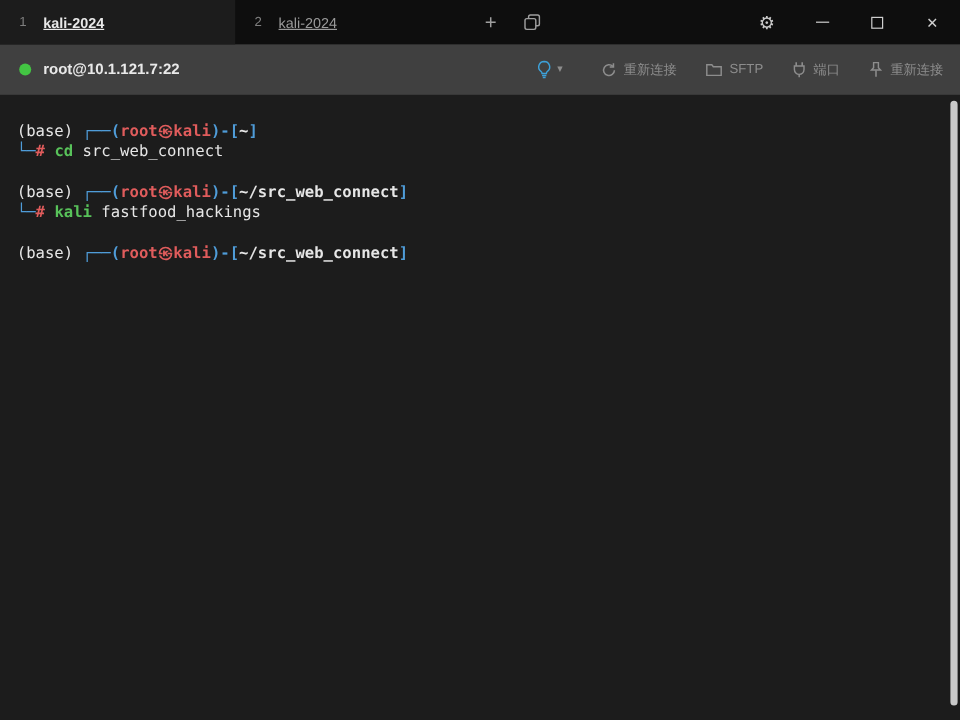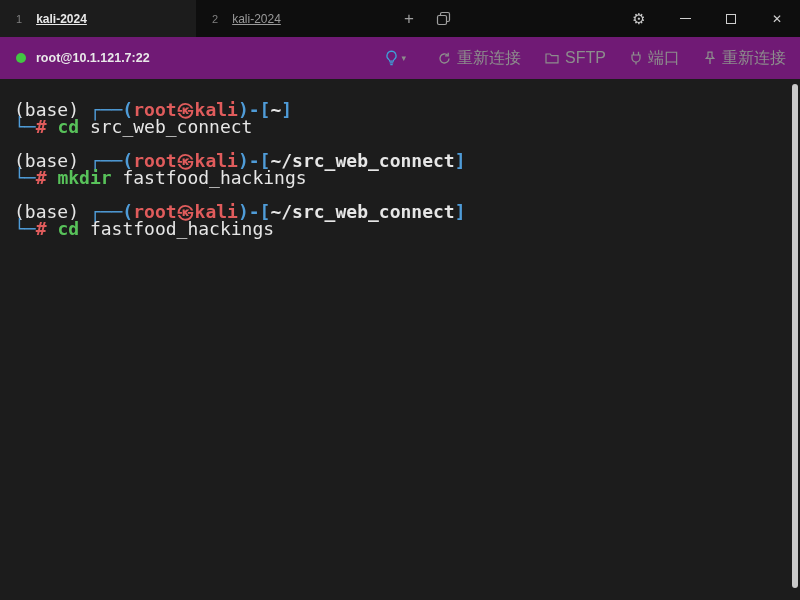--- a/index.html
+++ b/index.html
@@ -47,48 +47,48 @@
   .min-bar { width: 11px; height: 1px; background: #cfcfcf; display: inline-block; }
   .max-box { width: 10px; height: 10px; border: 1px solid #cfcfcf; display: inline-block; }
   .close-glyph { font-family: "DejaVu Sans", sans-serif; font-size: 12px; }
 
   
   .connbar {
     height: 42px;
     display: flex;
     align-items: center;
     padding: 0 14px 0 16px;
-    background: #701a75;
+    background: #404040;
   }
   .status-dot {
     width: 10px; height: 10px; border-radius: 50%;
     background: #43c543;
     display: inline-block;
   }
   .host-label {
     margin-left: 10px;
     color: #e9e9e9;
     font-weight: bold;
     font-size: 12.5px;
   }
   .conn-spacer { flex: 1; }
   .conn-actions { display: flex; align-items: center; gap: 24px; }
   .conn-action {
     display: flex; align-items: center; gap: 6px;
-    color: #8d8d8d; font-size: 16px; cursor: default;
+    color: #8d8d8d; font-size: 11px; cursor: default;
   }
   .bulb-group { display: flex; align-items: center; gap: 4px; margin-right: 8px; }
   .caret-glyph { color: #8d8d8d; font-size: 9px; font-family: "DejaVu Sans", sans-serif; }
 
   
   .terminal {
     height: 521px;
     padding: 22px 14px 0 14px;
     font-family: "DejaVu Sans Mono", monospace;
-    font-size: 18px;
+    font-size: 13px;
     line-height: 17px;
   }
   .tblock { margin-bottom: 17px; }
   .tline { white-space: pre; }
   .b { font-weight: bold; }
   .c-blue  { color: #4f9cd8; }
   .c-red   { color: #e05c5c; }
   .c-green { color: #58c25a; }
   .c-fg    { color: #e6e6e6; }
   .cursor-box {
@@ -216,24 +216,23 @@
 
 <div class="terminal">
 
   <div class="tblock">
     <div class="tline"><span class="c-fg">(base) </span><span class="c-blue b">┌──(</span><span class="c-red b">root㉿kali</span><span class="c-blue b">)-[</span><span class="c-fg b">~</span><span class="c-blue b">]</span></div>
     <div class="tline"><span class="c-blue b">└─</span><span class="c-red b"># </span><span class="c-green b">cd</span><span class="c-fg"> src_web_connect</span></div>
   </div>
 
   <div class="tblock">
     <div class="tline"><span class="c-fg">(base) </span><span class="c-blue b">┌──(</span><span class="c-red b">root㉿kali</span><span class="c-blue b">)-[</span><span class="c-fg b">~/src_web_connect</span><span class="c-blue b">]</span></div>
-    <div class="tline"><span class="c-blue b">└─</span><span class="c-red b"># </span><span class="c-green b">mkdir</span><span class="c-fg"> fastfood_hackings</span></div>
+    <div class="tline"><span class="c-blue b">└─</span><span class="c-red b"># </span><span class="c-green b">kali</span><span class="c-fg"> fastfood_hackings</span></div>
   </div>
 
   <div class="tblock">
     <div class="tline"><span class="c-fg">(base) </span><span class="c-blue b">┌──(</span><span class="c-red b">root㉿kali</span><span class="c-blue b">)-[</span><span class="c-fg b">~/src_web_connect</span><span class="c-blue b">]</span></div>
-    <div class="tline"><span class="c-blue b">└─</span><span class="c-red b"># </span><span class="c-green b">cd</span><span class="c-fg"> fastfood_hackings</span></div>
   </div>
 
 
 </div>
 
 <div class="scrollbar-thumb"></div>
 
 </body></html>

